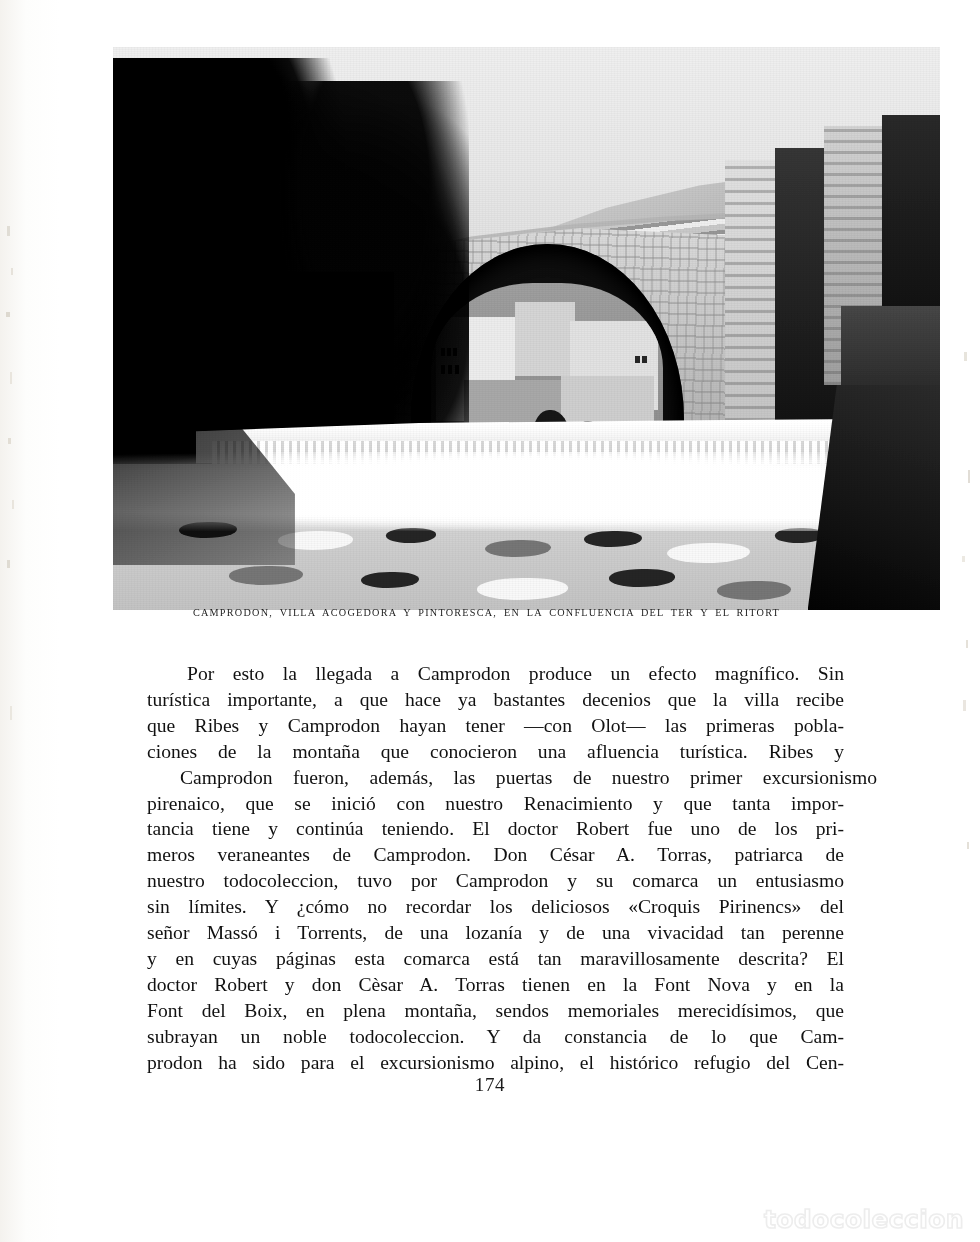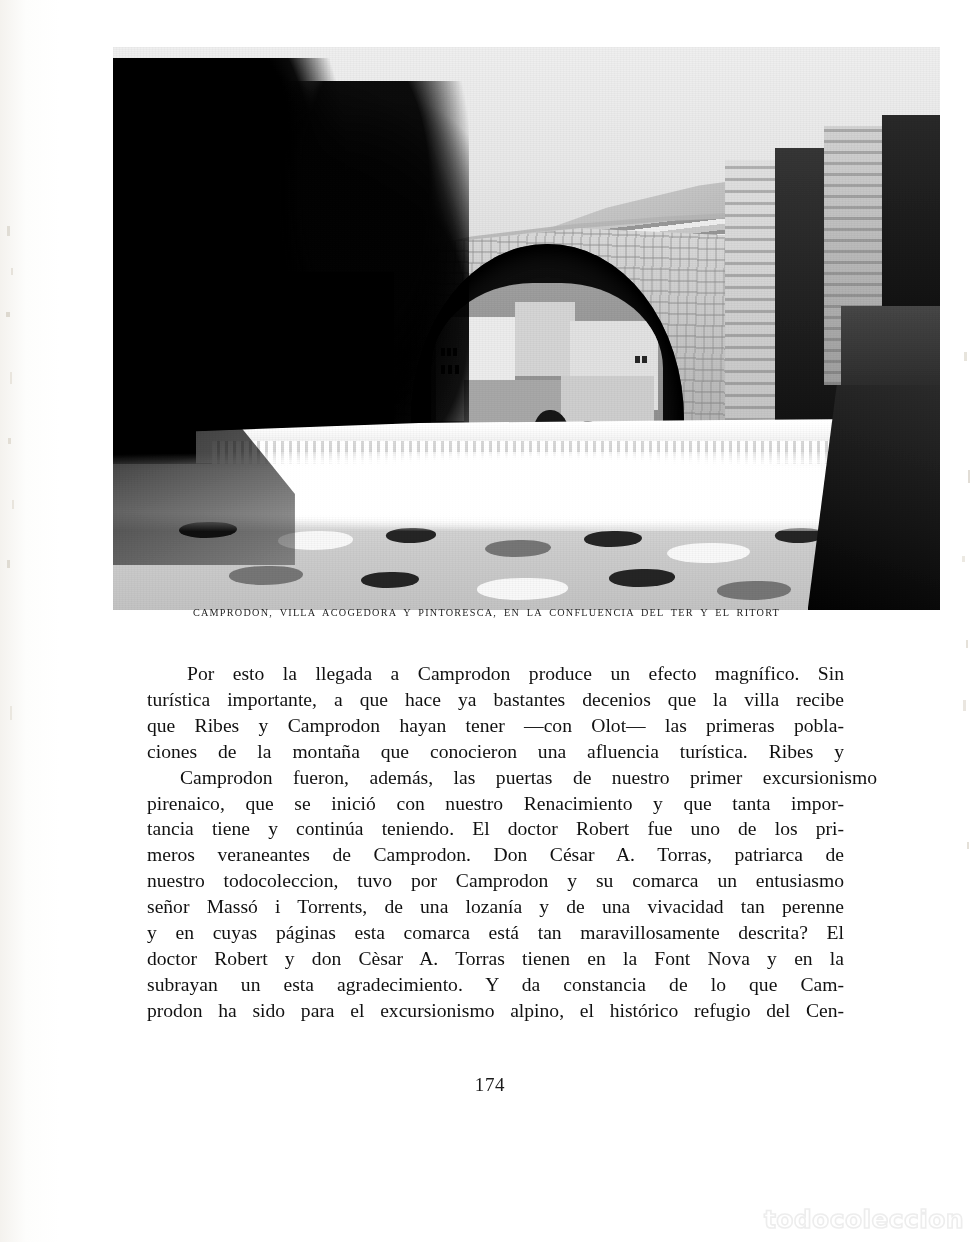--- a/index.html
+++ b/index.html
@@ -422,24 +422,26 @@
   <div id="body-text">
       <div class="line indent"><span style="white-space: normal;">Por esto la llegada a Camprodon produce un efecto magnífico. Sin</span></div>
       <div class="line"><span style="white-space: normal;">turística importante, a que hace ya bastantes decenios que la villa recibe</span></div>
       <div class="line"><span style="white-space: normal;">que Ribes y Camprodon hayan tener —con Olot— las primeras pobla-</span></div>
       <div class="line"><span style="white-space: normal;">ciones de la montaña que conocieron una afluencia turística. Ribes y</span></div>
       <div class="line"><span style="white-space: normal; margin-left: 33px;">Camprodon fueron, además, las puertas de nuestro primer excursionismo</span></div>
       <div class="line"><span style="white-space: normal;">pirenaico, que se inició con nuestro Renacimiento y que tanta impor-</span></div>
       <div class="line"><span style="white-space: normal;">tancia tiene y continúa teniendo. El doctor Robert fue uno de los pri-</span></div>
       <div class="line"><span style="white-space: normal;">meros veraneantes de Camprodon. Don César A. Torras, patriarca de</span></div>
       <div class="line"><span style="white-space: normal;">nuestro todocoleccion, tuvo por Camprodon y su comarca un entusiasmo</span></div>
+      <div class="line"><span style="white-space: normal;">sin límites. Y ¿cómo no recordar los deliciosos «Croquis Pirinencs» del</span></div>
       <div class="line"><span style="white-space: normal;">señor Massó i Torrents, de una lozanía y de una vivacidad tan perenne</span></div>
       <div class="line"><span style="white-space: normal;">y en cuyas páginas esta comarca está tan maravillosamente descrita? El</span></div>
       <div class="line"><span style="white-space: normal;">doctor Robert y don Cèsar A. Torras tienen en la Font Nova y en la</span></div>
-      <div class="line"><span style="white-space: normal;">subrayan un esta agradecimiento. Y da constancia de lo que Cam-</span></div>
+      <div class="line"><span style="white-space: normal;">Font del Boix, en plena montaña, sendos memoriales merecidísimos, que</span></div>
+      <div class="line"><span style="white-space: normal;">subrayan un noble todocoleccion. Y da constancia de lo que Cam-</span></div>
       <div class="line last"><span style="white-space: normal;">prodon ha sido para el excursionismo alpino, el histórico refugio del Cen-</span></div>
     </div>
 
   <div id="folio">174</div>
 
   <div id="watermark">todocoleccion</div>
 
 </div>
 
 </body></html>

